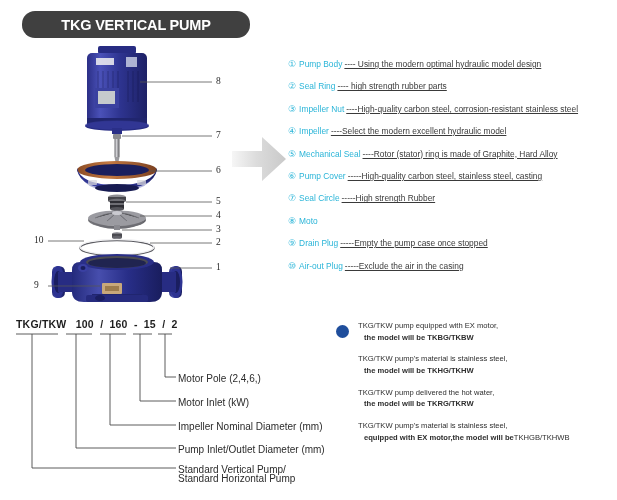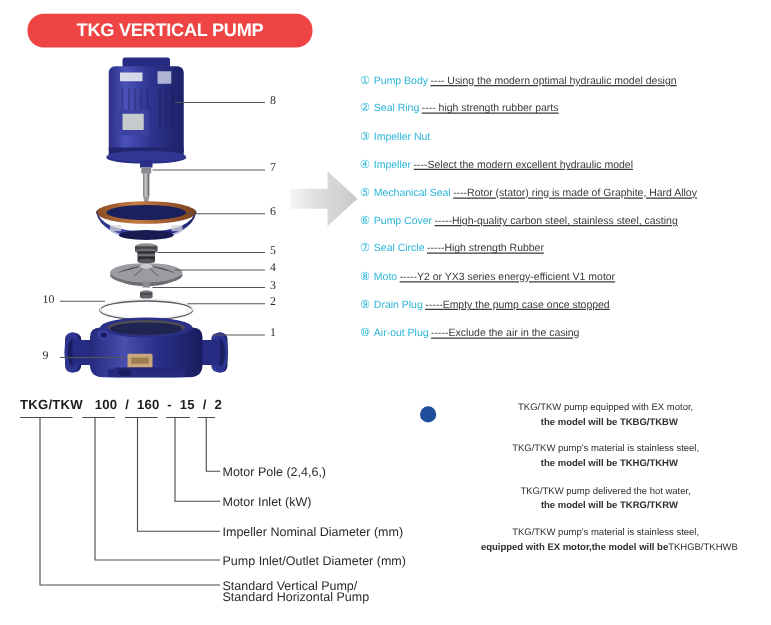--- a/index.html
+++ b/index.html
@@ -22,21 +22,21 @@
     background: #ffffff;
   }
 
   
   .banner {
     position: absolute;
     left: 22px;
     top: 11px;
     width: 228px;
     height: 27px;
-    background: #ef4444;
+    background: #404040;
     border-radius: 13px;
     display: flex;
     align-items: center;
     justify-content: center;
   }
   .banner-title {
     color: #ffffff;
     font-size: 14.5px;
     font-weight: bold;
     letter-spacing: -0.2px;
@@ -154,21 +154,20 @@
   }
   .legend-lines {
     margin-left: 22px;
   }
   .legend-line {
     font-size: 7.6px;
     color: #2e2e2e;
     line-height: 1;
     margin-bottom: 14.2px;
     white-space: nowrap;
-    text-align: center;
   }
   .legend-line.tight { margin-bottom: 4px; }
   .legend-line .ind { display: inline-block; padding-left: 6px; font-weight: bold; }
   .legend-line b { font-weight: normal; }
 </style>
 </head>
 <body>
 
 <div class="page">
 
@@ -363,20 +362,21 @@
       <span class="part-desc">---- Using the modern optimal hydraulic model design</span>
     </div>
     <div class="part-row">
       <span class="part-circle">②</span>
       <span class="part-name">Seal Ring</span>
       <span class="part-desc">---- high strength rubber parts</span>
     </div>
     <div class="part-row">
       <span class="part-circle">③</span>
       <span class="part-name">Impeller Nut</span>
+      <span class="part-desc">----High-quality carbon steel, corrosion-resistant stainless steel</span>
     </div>
     <div class="part-row">
       <span class="part-circle">④</span>
       <span class="part-name">Impeller</span>
       <span class="part-desc">----Select the modern excellent hydraulic model</span>
     </div>
     <div class="part-row">
       <span class="part-circle">⑤</span>
       <span class="part-name">Mechanical Seal</span>
       <span class="part-desc">----Rotor (stator) ring is made of Graphite, Hard Alloy</span>
@@ -387,21 +387,20 @@
       <span class="part-desc">-----High-quality carbon steel, stainless steel, casting</span>
     </div>
     <div class="part-row">
       <span class="part-circle">⑦</span>
       <span class="part-name">Seal Circle</span>
       <span class="part-desc">-----High strength Rubber</span>
     </div>
     <div class="part-row">
       <span class="part-circle">⑧</span>
       <span class="part-name">Moto</span>
-      <span class="part-desc">-----Y2 or YX3 series energy-efficient V1 motor</span>
     </div>
     <div class="part-row">
       <span class="part-circle">⑨</span>
       <span class="part-name">Drain Plug</span>
       <span class="part-desc">-----Empty the pump case once stopped</span>
     </div>
     <div class="part-row">
       <span class="part-circle">⑩</span>
       <span class="part-name">Air-out Plug</span>
       <span class="part-desc">-----Exclude the air in the casing</span>

